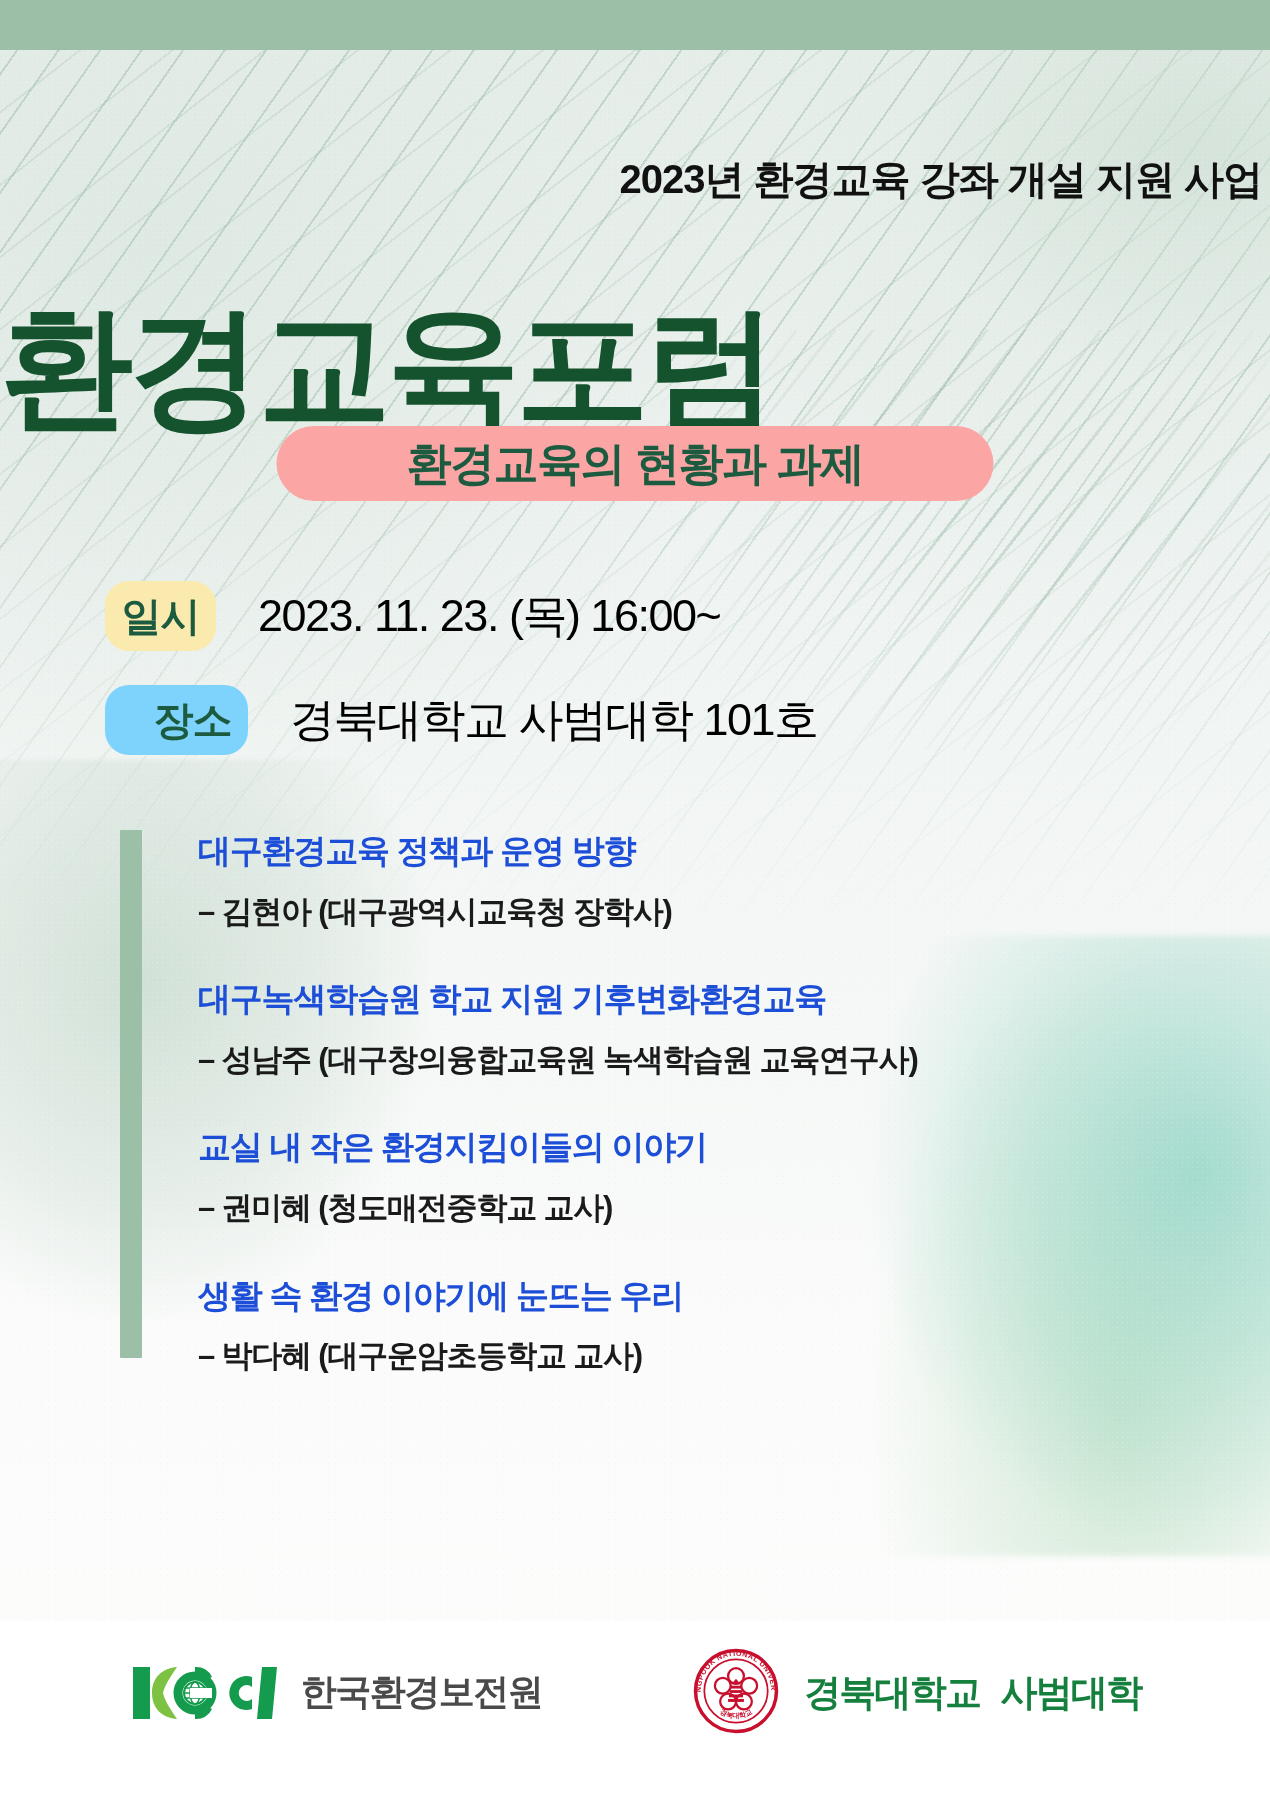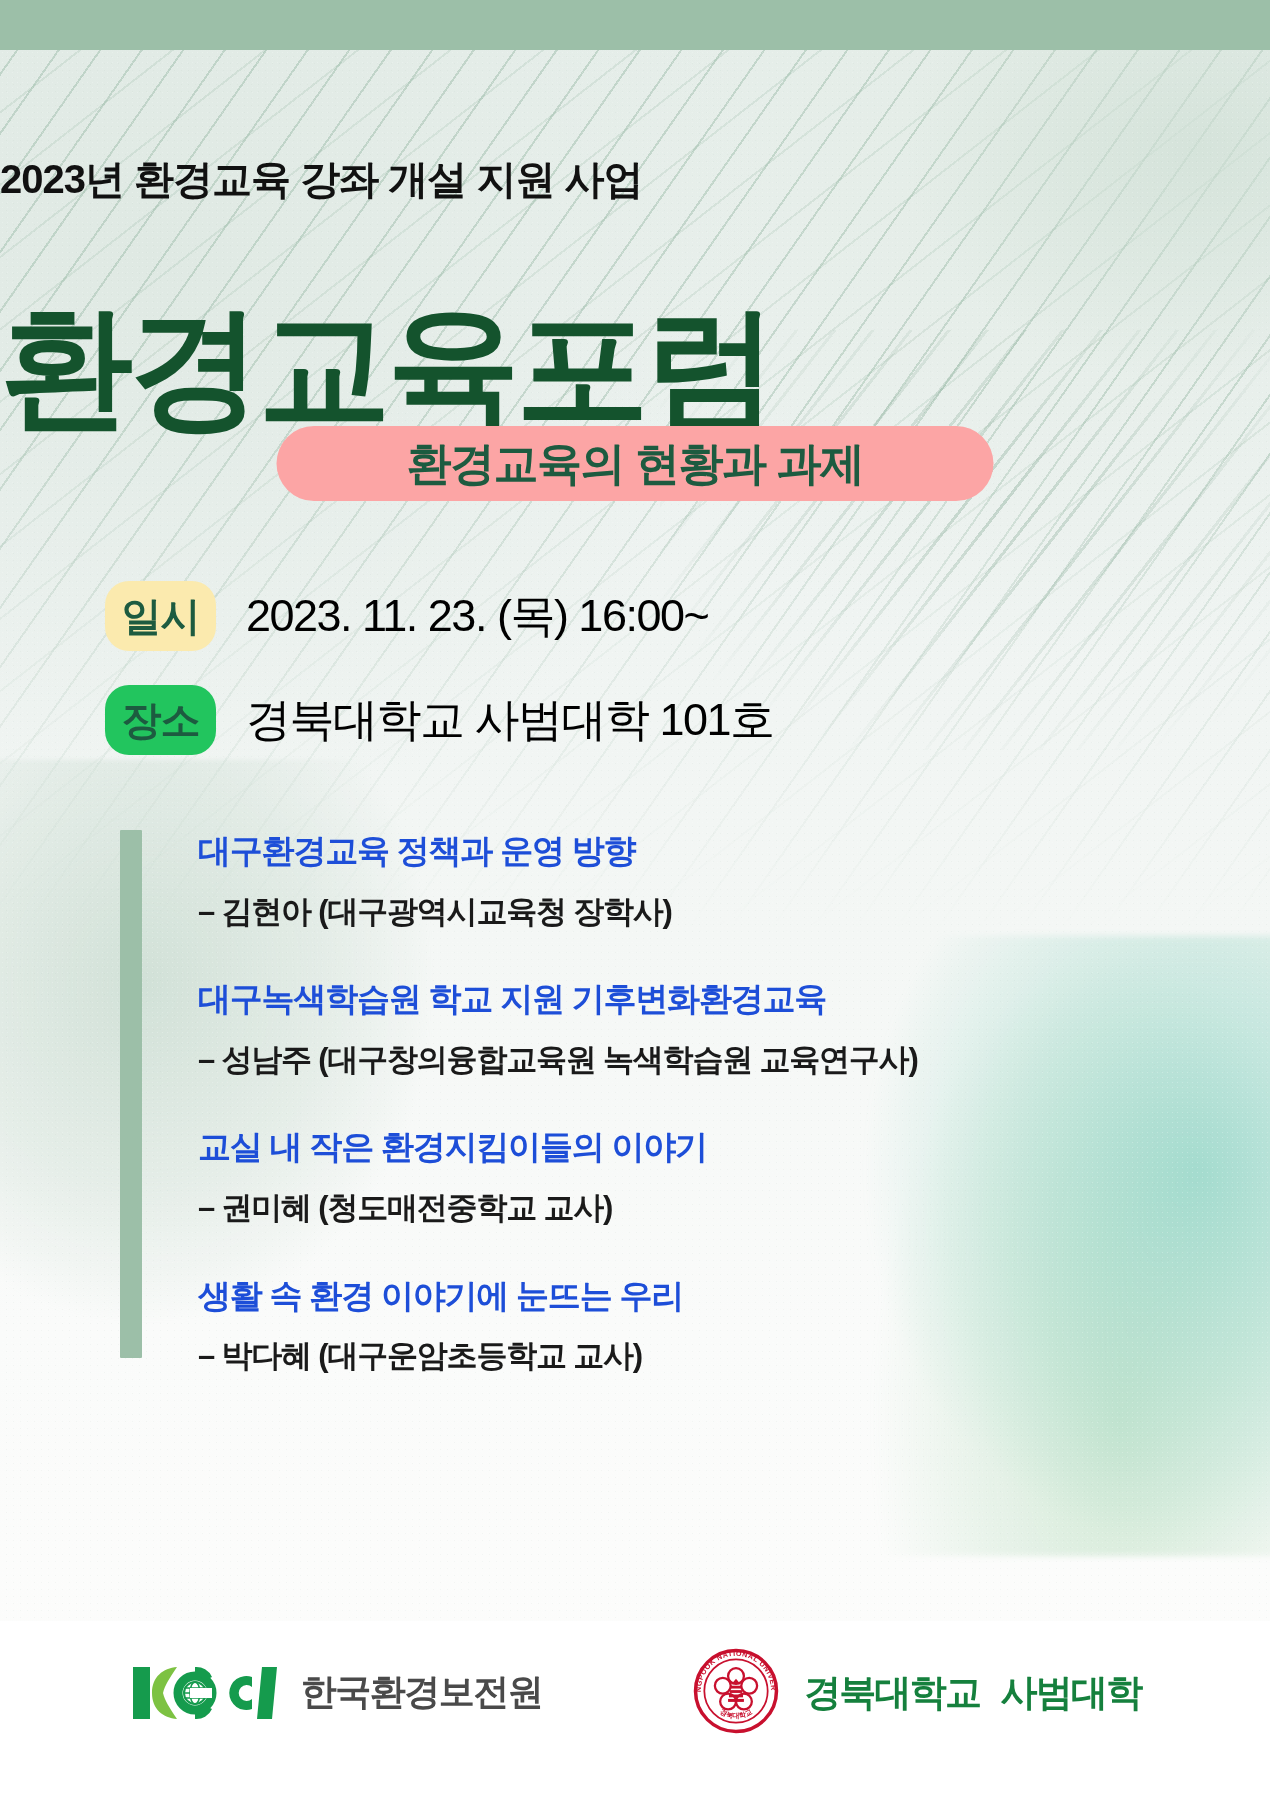--- a/index.html
+++ b/index.html
@@ -110,22 +110,22 @@
 
   
   .content {
     position: absolute;
     inset: 0;
   }
 
   .kicker {
     position: absolute;
     top: 152px;
-    left: 0; right: 0;
-    text-align: left;
+    left: 0; right: 8px;
+    text-align: right;
     font-size: 40px;
     font-weight: 700;
     letter-spacing: -1px;
     color: #111111;
     white-space: nowrap;
   }
 
   .main-title {
     position: absolute;
     top: 208px;
@@ -163,20 +163,21 @@
   .info-rows {
     position: absolute;
     top: 580px;
     left: 105px;
   }
   .info-row {
     display: flex;
     align-items: center;
     height: 72px;
     margin-bottom: 32px;
+    gap: 12px;
   }
   .info-chip {
     width: 111px;
     height: 70px;
     border-radius: 24px;
     background: #fbeaae;
     display: flex;
     align-items: center;
     justify-content: center;
     font-size: 40px;
@@ -299,21 +300,21 @@
     <div class="subtitle-pill" style="background: #fca5a5;">
       <span class="subtitle-text" style="color: rgb(29, 91, 64);">환경교육의 현황과 과제</span>
     </div>
 
     <div class="info-rows">
       <div class="info-row">
         <span class="info-chip" style="background: rgb(251, 234, 174); color: rgb(29, 91, 64);">일시</span>
         <span class="info-value">2023. 11. 23. (목) 16:00~</span>
       </div>
       <div class="info-row">
-        <span class="info-chip" style="background: #22c55e; color: rgb(29, 91, 64);">장소</span>
+        <span class="info-chip" style="background: #7dd3fc; color: rgb(29, 91, 64); padding-left: 32px;">장소</span>
         <span class="info-value">경북대학교 사범대학 101호</span>
       </div>
     </div>
 
     <div class="program">
       <div class="program-rule" style="background: rgb(156, 191, 168);"></div>
       <div class="program-items">
 
         <div class="program-item">
           <div class="program-title">대구환경교육 정책과 운영 방향</div>

